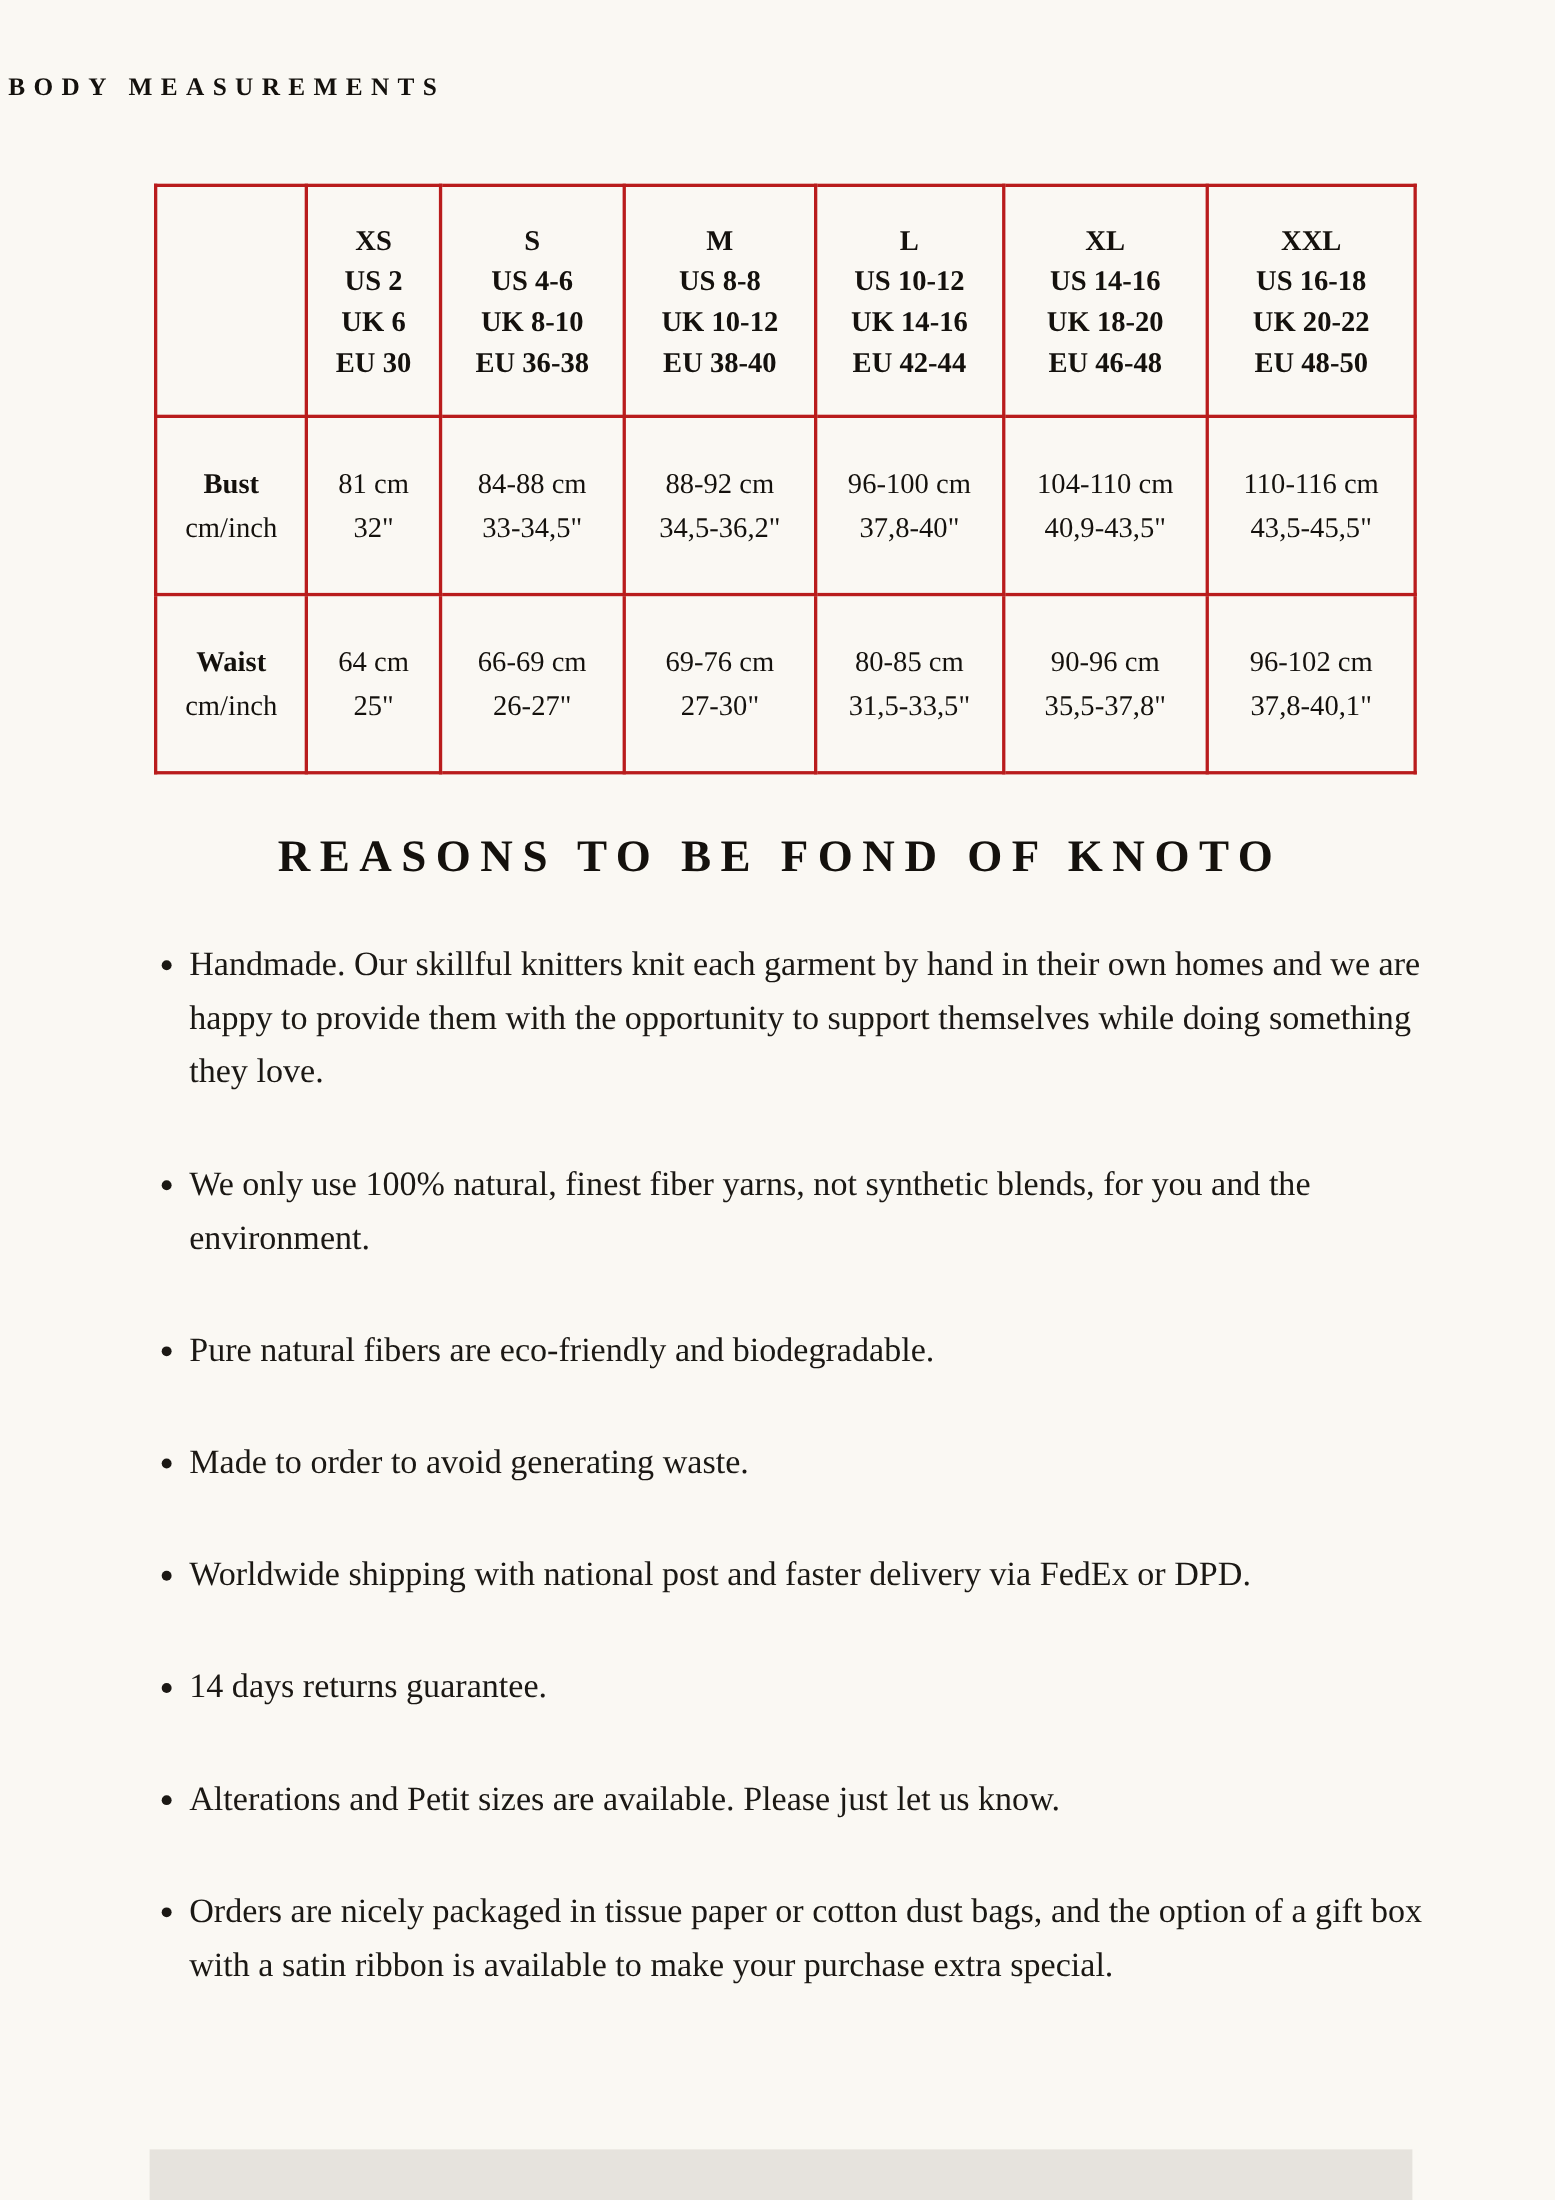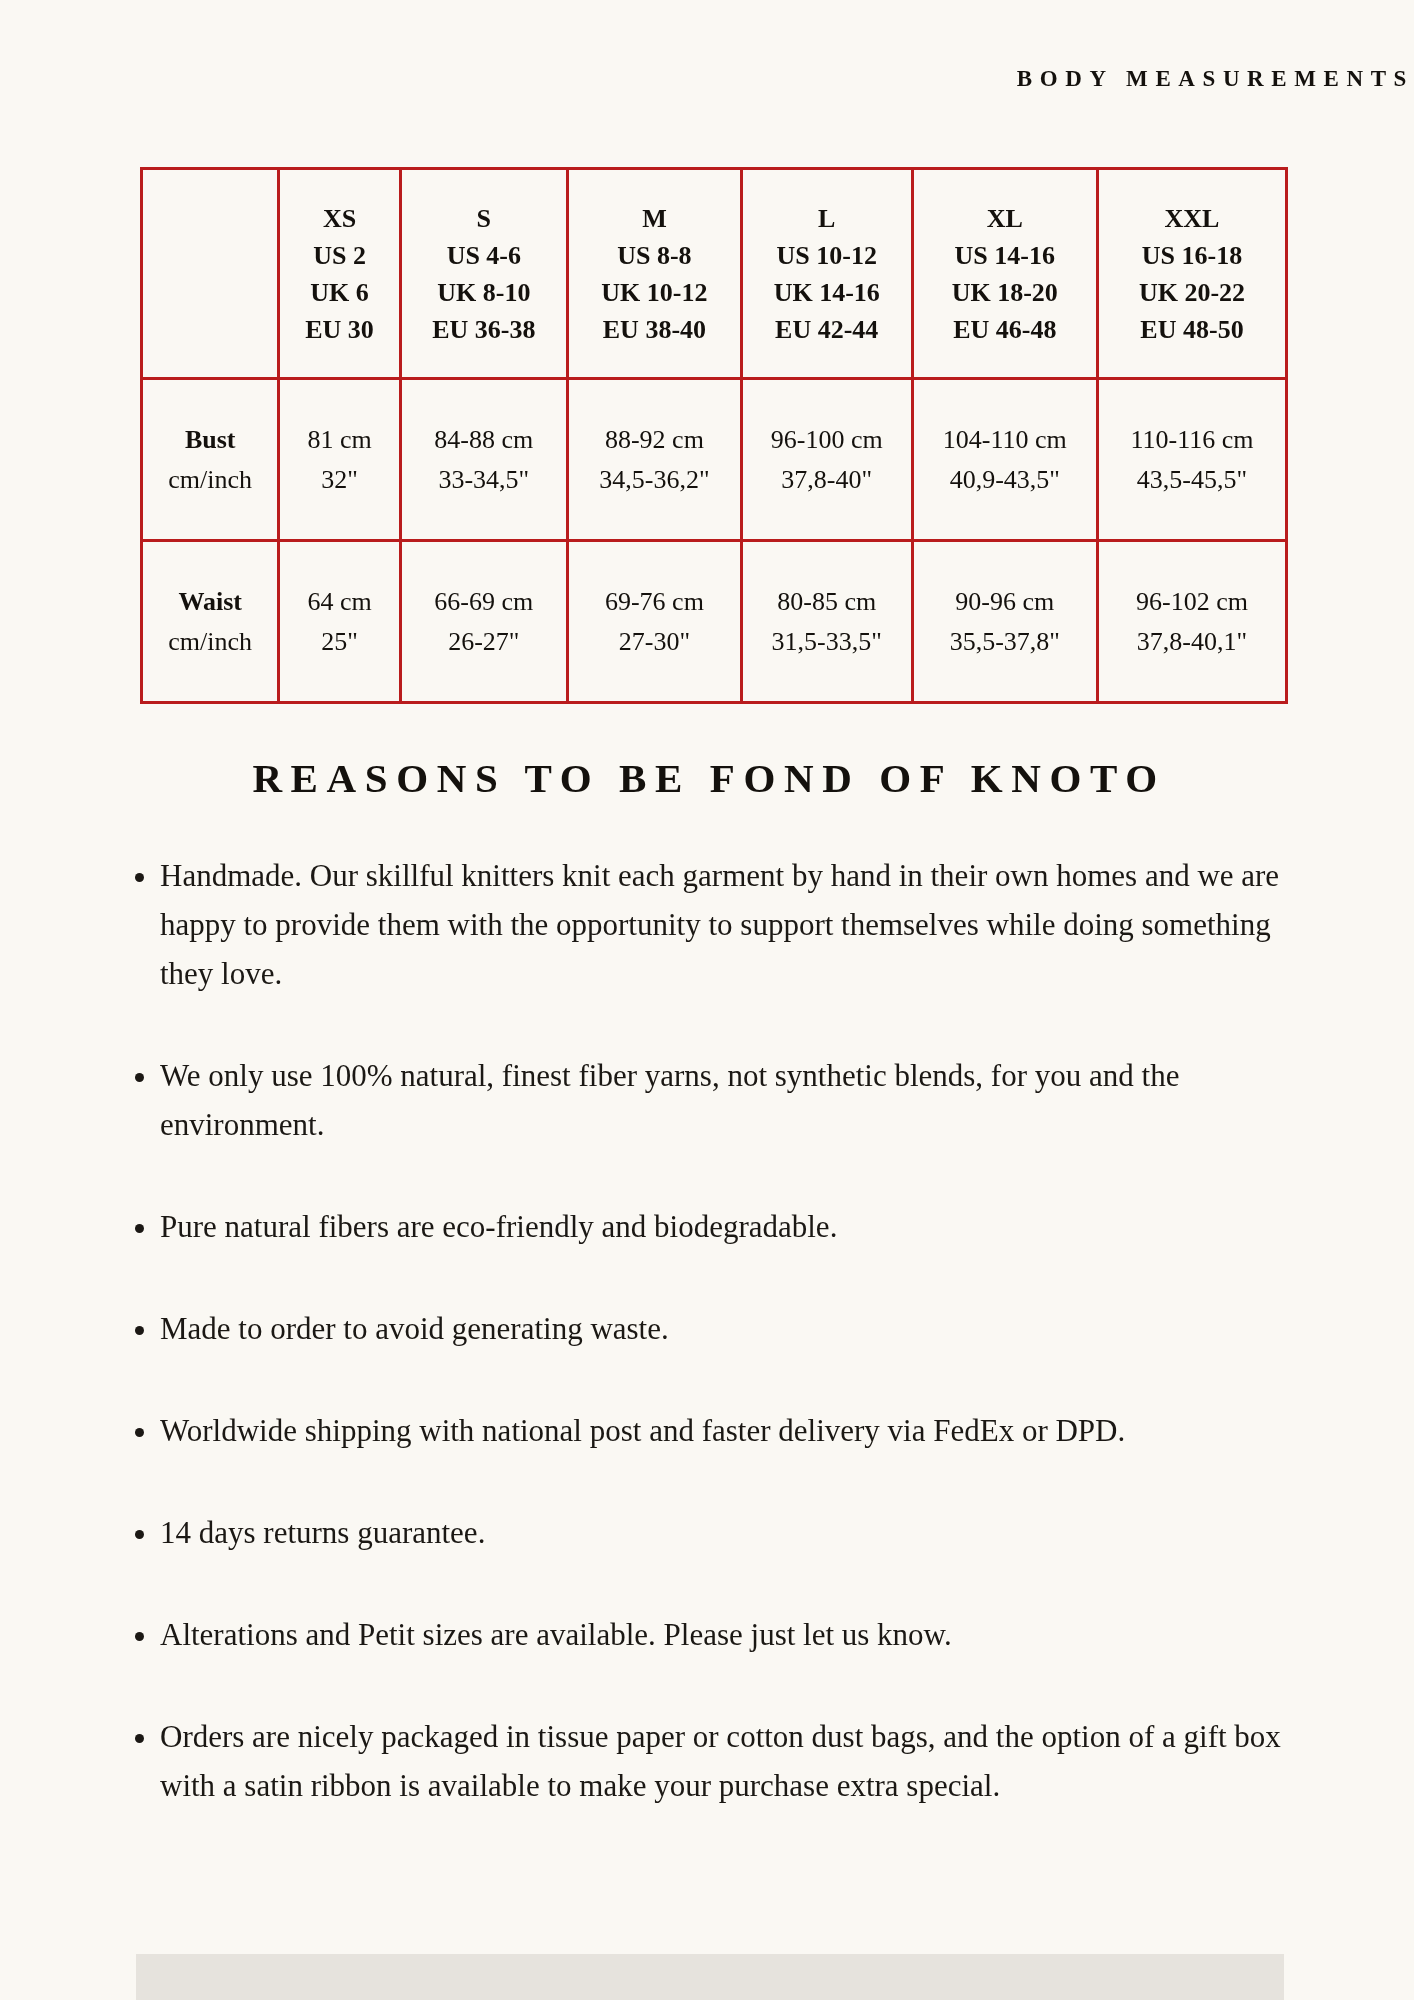--- a/index.html
+++ b/index.html
@@ -15,21 +15,21 @@
 
   .title {
     text-align: center;
     font-size: 45px;
     font-weight: 600;
     letter-spacing: 0.26em;
     text-indent: 0.26em;
     color: #14110d;
   }
   .subtitle {
-    text-align: right;
+    text-align: left;
     margin-top: 18px;
     font-size: 23px;
     font-weight: 700;
     letter-spacing: 0.33em;
     text-indent: 0.33em;
     color: #14110d;
   }
 
   table.size-table {
     border-collapse: collapse;
@@ -65,20 +65,21 @@
   ul.reasons {
     margin: 50px 118px 0 0;
     padding-left: 160px;
     list-style: disc outside;
   }
   ul.reasons li {
     font-size: 31px;
     line-height: 1.58;
     margin-bottom: 53px;
     color: #1b1814;
+    margin-left: 12px;
   }
   ul.reasons li:last-child { margin-bottom: 0; }
 
   .bottom-band {
     position: absolute;
     left: 136px;
     width: 1148px;
     top: 1954px;
     height: 46px;
     background: #e6e3dd;

